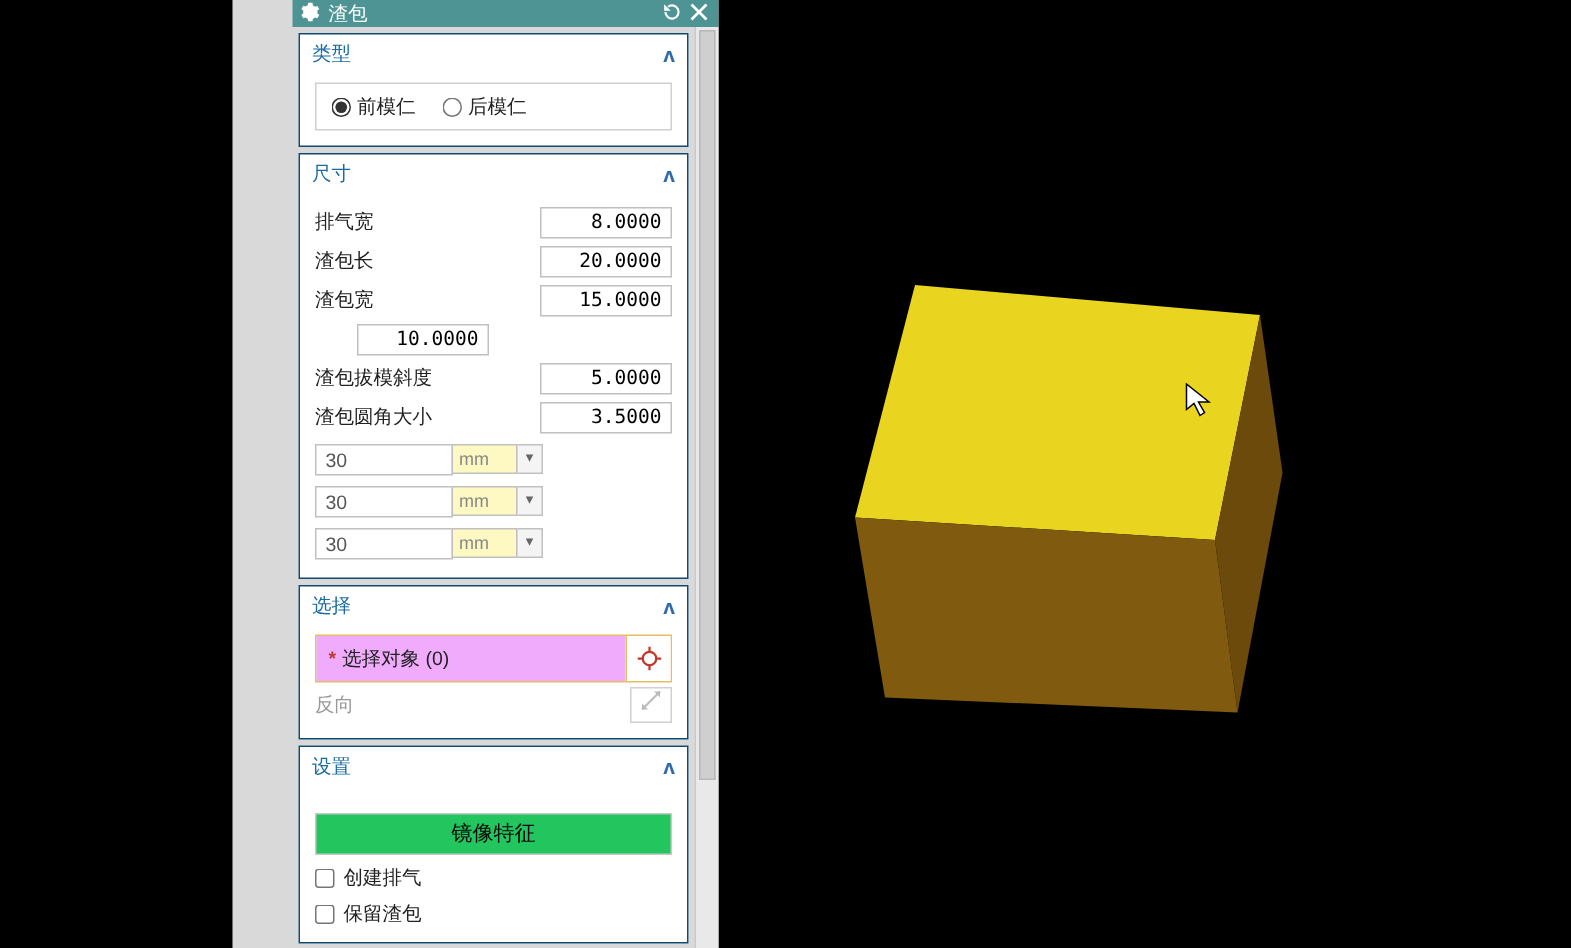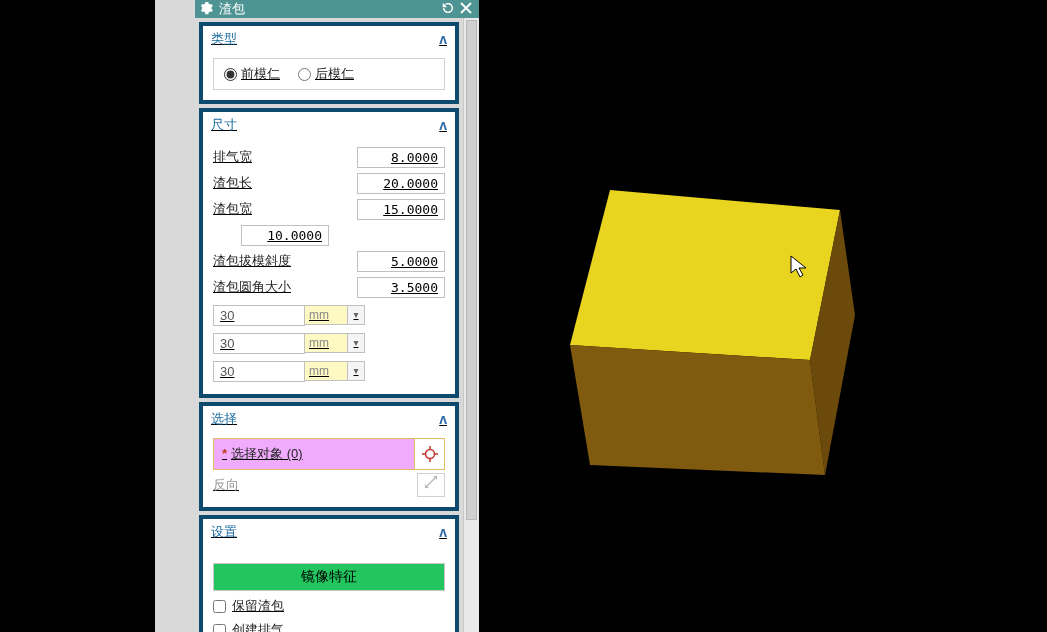--- a/index.html
+++ b/index.html
@@ -14,21 +14,21 @@
   .titlebar .btn { width: 18px; text-align: center; cursor: pointer; }
 
   .body { flex: 1; display: flex; }
   .content { flex: 1; overflow: hidden; }
   .scrollbar { width: 16px; background: #e9e9e9; position: relative; border-left: 1px solid #c8c8c8; }
   .scroll-thumb { position: absolute; top: 2px; left: 2px; right: 2px; height: 500px; background: #cfcfcf; border: 1px solid #b8b8b8; }
   .scroll-arrow { position: absolute; left: 0; right: 0; height: 14px; text-align: center; font-size: 9px; color: #555; }
   .scroll-arrow.top { top: 0; }
   .scroll-arrow.bot { bottom: 0; }
 
-  .section { background: #fff; margin: 4px 4px 0 4px; border: 4px solid #0c4a6e; text-decoration: underline; }
+  .section { background: #fff; margin: 4px 4px 0 4px; border: 1px solid #0c4a6e; }
   .sec-header { display: flex; align-items: center; padding: 4px 8px; color: #1a6ba0; font-size: 13px; cursor: pointer; }
   .sec-header .sp { flex: 1; }
   .sec-header .caret { color: #2d6aa8; font-weight: bold; font-size: 14px; }
   .sec-body { padding: 6px 10px 10px 10px; font-size: 13px; color: #222; }
 
   .radio-row { display: flex; gap: 18px; border: 1px solid #d0d0d0; padding: 6px 10px; background: #fff; }
   .radio-row label { display: flex; align-items: center; gap: 4px; }
   input[type=radio] { accent-color: #333; }
 
   .field-row { display: flex; align-items: center; height: 26px; }
@@ -193,25 +193,25 @@
       <div class="section">
         <div class="sec-header">
           <span>设置</span>
           <span class="sp"></span>
           <span class="caret">ʌ</span>
         </div>
         <div class="sec-body">
           <button class="mirror-btn">镜像特征</button>
           <div class="chk-row">
             <input type="checkbox" style="">
-            <span>保留渣包</span>
+            <span>创建排气</span>
           </div>
           <div class="chk-row">
             <input type="checkbox" style="">
-            <span>创建排气</span>
+            <span>保留渣包</span>
           </div>
         </div>
       </div>
 
       <div class="more-arrow">▼</div>
     </div>
 
     <div class="scrollbar">
       <div class="scroll-arrow top">▲</div>
       <div class="scroll-thumb"></div>

